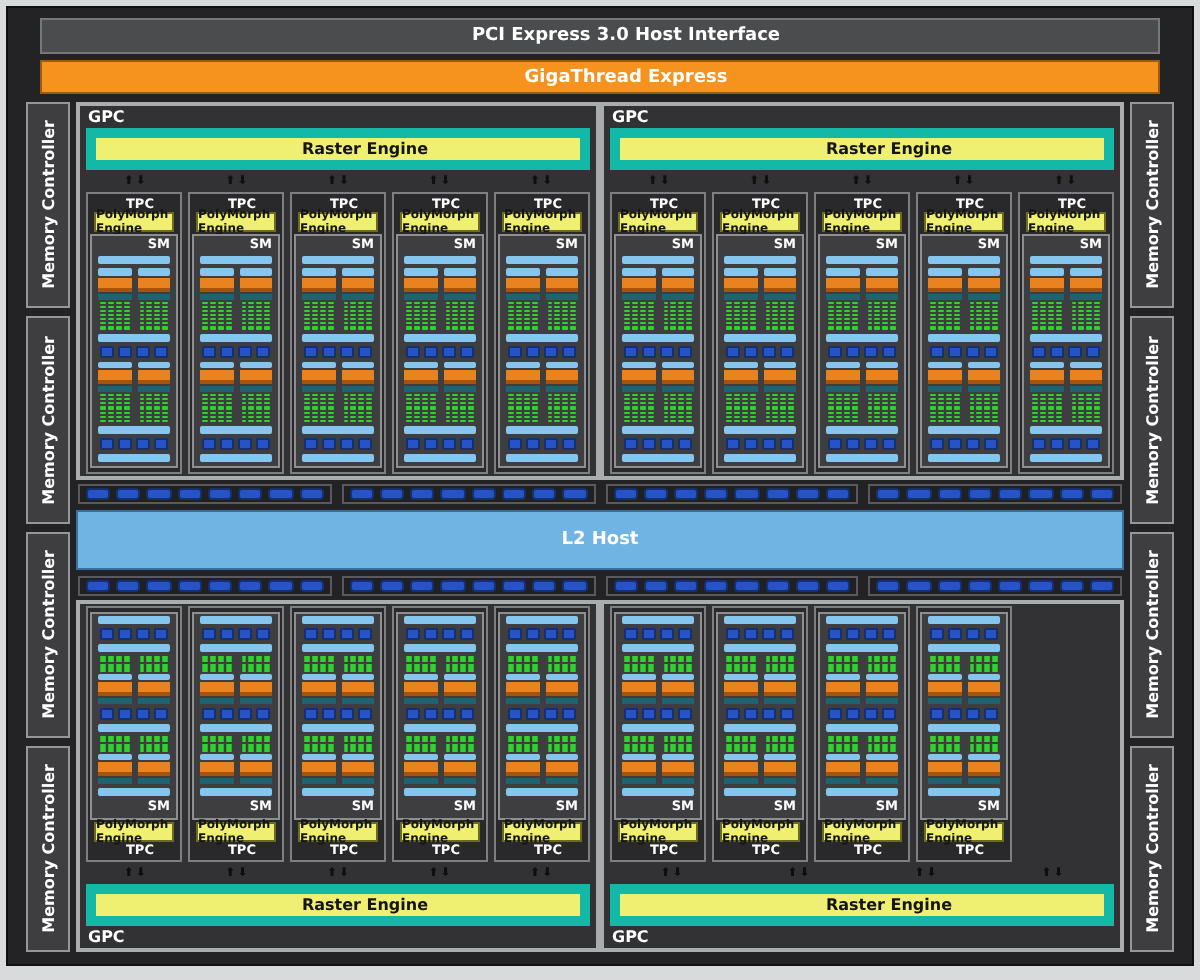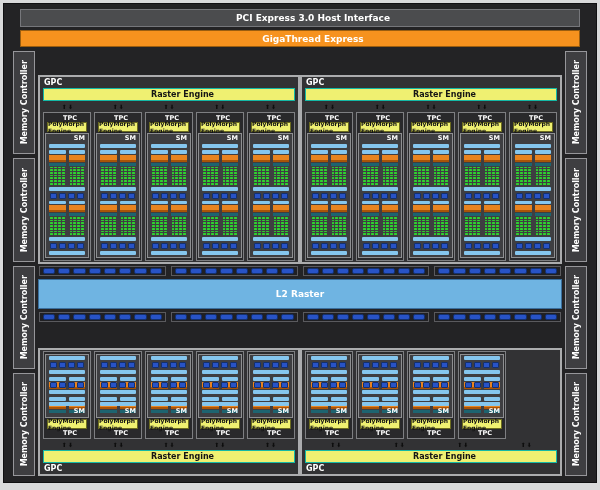--- a/index.html
+++ b/index.html
@@ -9,27 +9,27 @@
            border:1px solid #101012;display:flex;flex-direction:column;padding:5px 9px 6px 9px;box-sizing:border-box;}
   .topbar{height:16px;margin:0 7px 3px 7px;display:flex;align-items:center;justify-content:center;
           font-size:9px;color:#fff;flex:0 0 auto;padding-left:26px;}
   .pci{background:#4b4c4e;border:1px solid #76777b;}
   .giga{height:15px;background:var(--orange);border:1px solid #9a5d0f;}
   .main{flex:1;display:flex;gap:3px;margin-top:1px;min-height:0;}
   .mc-col{width:22px;flex:0 0 22px;display:flex;flex-direction:column;gap:4px;}
   .mc{flex:1;background:#3e3e41;border:1px solid #96969a;display:flex;align-items:center;justify-content:center;}
   .mc span{writing-mode:vertical-rl;transform:rotate(180deg);font-size:8px;color:#fff;white-space:nowrap;}
   .center{flex:1;display:flex;flex-direction:column;min-width:0;}
-  .gpc-row{display:flex;gap:0;margin-top:24px;}
+  .gpc-row{display:flex;gap:0;}
   .gpc-row.top{height:189px;flex:0 0 189px;}
   .gpc-row.bottom{flex:1;min-height:0;}
   .gpc{flex:1;border:2px solid #abacae;background:#323234;display:flex;flex-direction:column;
        padding:1px 2px;gap:1px;min-width:0;}
   .gpc-head{height:9px;line-height:9px;font-size:8px;color:#fff;padding-left:2px;flex:0 0 auto;}
-  .raster{height:11px;background:var(--yellow);border:1px solid #14b8a6;display:flex;align-items:center;
+  .raster{height:11px;background:var(--yellow);border:5px solid #14b8a6;display:flex;align-items:center;
           justify-content:center;font-size:8px;color:#151515;margin:0 1px;flex:0 0 auto;padding-left:27px;}
   .arrows{height:9px;display:flex;flex:0 0 auto;}
   .arrow-pair{flex:1;display:flex;align-items:center;justify-content:center;gap:1px;
               font-size:6px;color:#0e0e0e;line-height:6px;}
   .tpc-row{flex:1;display:flex;gap:3px;padding:0 1px;min-height:0;}
   .tpc{flex:0 0 calc(20% - 2.4px);box-sizing:border-box;border:1px solid #7e7f82;background:#29292ب;
        background:#29292b;display:flex;flex-direction:column;padding:1px;min-height:0;}
   .tpc-label{height:8px;line-height:8px;font-size:6.5px;color:#fff;padding-left:18px;flex:0 0 auto;}
   .poly{height:8px;margin:0 2px;background:var(--yellow);border:1px solid #6c6c1e;display:flex;
         align-items:center;justify-content:center;font-size:6px;color:#151515;flex:0 0 auto;}
@@ -1844,21 +1844,21 @@
               <div class="iseg"></div>
               <div class="iseg"></div>
               <div class="iseg"></div>
               <div class="iseg"></div>
               <div class="iseg"></div>
               <div class="iseg"></div>
               <div class="iseg"></div>
             </div>
           </div>
         <div class="l2">
-          <span>L2 Raster</span>
+          <span>L2 Host</span>
         </div>
         <div class="strip-row" id="strip-bottom">
             <div class="group">
               <div class="iseg"></div>
               <div class="iseg"></div>
               <div class="iseg"></div>
               <div class="iseg"></div>
               <div class="iseg"></div>
               <div class="iseg"></div>
               <div class="iseg"></div>

